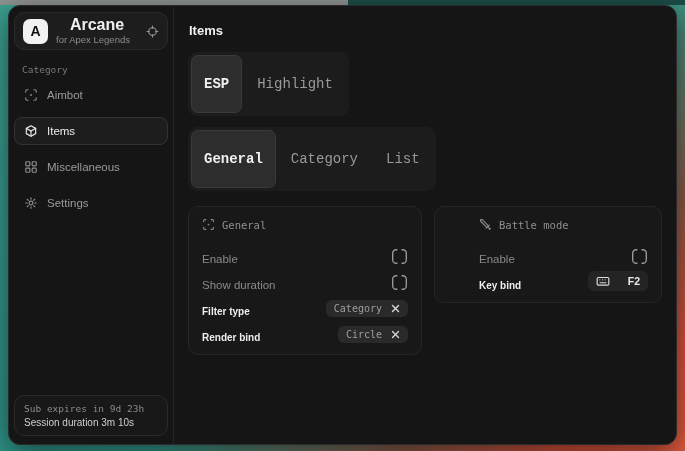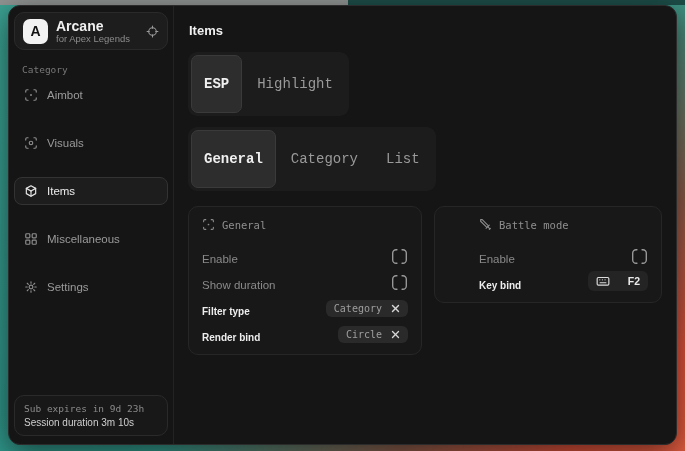--- a/index.html
+++ b/index.html
@@ -19,28 +19,28 @@
   }
 
   
   .sidebar{width:165px;flex:0 0 165px;border-right:1px solid #232323;
     display:flex;flex-direction:column;padding:6px 5px 8px 5px;}
   .brand-card{display:flex;align-items:center;gap:8px;background:#1d1d1d;
     border:1px solid #2a2a2a;border-radius:10px;padding:6px 8px;height:38px;}
   .brand-logo{width:25px;height:25px;border-radius:7px;background:#f2f2f2;
     color:#111;font-weight:700;font-size:14px;display:flex;align-items:center;justify-content:center;}
   .brand-text{display:flex;flex-direction:column;line-height:1.15;flex:1;}
-  .brand-title{color:#f0f0f0;font-size:14px;font-weight:700;}
+  .brand-title{color:#f0f0f0;font-size:16px;font-weight:700;text-align:center;}
   .brand-sub{color:#8d8d8d;font-size:9.5px;}
   .brand-target{color:#9a9a9a;display:flex;}
 
   .section-label{font-family:"DejaVu Sans Mono", monospace;color:#787878;
     font-size:9.5px;margin:14px 0 6px 8px;}
 
-  .nav{display:flex;flex-direction:column;gap:20px;}
+  .nav{display:flex;flex-direction:column;gap:8px;}
   .nav-item{display:flex;align-items:center;gap:9px;padding:6px 9px;border-radius:8px;
     color:#9a9a9a;font-size:11.5px;border:1px solid transparent;cursor:default;}
   .nav-item .nico{display:flex;color:#8d8d8d;}
   .nav-item.active{background:#1d1d1d;border-color:#333;color:#ececec;}
   .nav-item.active .nico{color:#e6e6e6;}
 
   .sidebar-spacer{flex:1;}
   .footer-box{border:1px solid #2a2a2a;background:#181818;border-radius:10px;
     padding:7px 9px;display:flex;flex-direction:column;gap:3px;margin-top:24px;}
   .footer-line1{font-family:"DejaVu Sans Mono", monospace;font-size:9.5px;color:#8a8a8a;}
@@ -118,32 +118,20 @@
               <path d="M3 7 V5 a2 2 0 0 1 2-2 h2"></path>
                 <path d="M17 3 h2 a2 2 0 0 1 2 2 v2"></path>
               <path d="M21 17 v2 a2 2 0 0 1-2 2 h-2"></path>
                 <path d="M7 21 H5 a2 2 0 0 1-2-2 v-2"></path>
               <circle cx="12" cy="12" r="1.6" fill="currentColor" stroke="none"></circle>
             </svg>
           </span>
           <span>Aimbot</span>
         </div>
 
-        <div class="nav-item">
-          <span class="nico">
-            <svg width="14" height="14" viewBox="0 0 24 24" fill="none" stroke="currentColor" stroke-width="2" stroke-linecap="round">
-              <path d="M3 7 V5 a2 2 0 0 1 2-2 h2"></path>
-                <path d="M17 3 h2 a2 2 0 0 1 2 2 v2"></path>
-              <path d="M21 17 v2 a2 2 0 0 1-2 2 h-2"></path>
-                <path d="M7 21 H5 a2 2 0 0 1-2-2 v-2"></path>
-              <circle cx="12" cy="12" r="3"></circle>
-            </svg>
-          </span>
-          <span>Visuals</span>
-        </div>
 
         <div class="nav-item active">
           <span class="nico">
             <svg width="14" height="14" viewBox="0 0 24 24" fill="none" stroke="currentColor" stroke-width="2" stroke-linejoin="round" stroke-linecap="round">
               <path d="M12 3 l8 4.5 v9 L12 21 l-8-4.5 v-9 z"></path>
               <path d="M12 12 L20 7.5"></path>
                 <path d="M12 12 v9"></path>
                 <path d="M12 12 L4 7.5"></path>
             </svg>
           </span>

